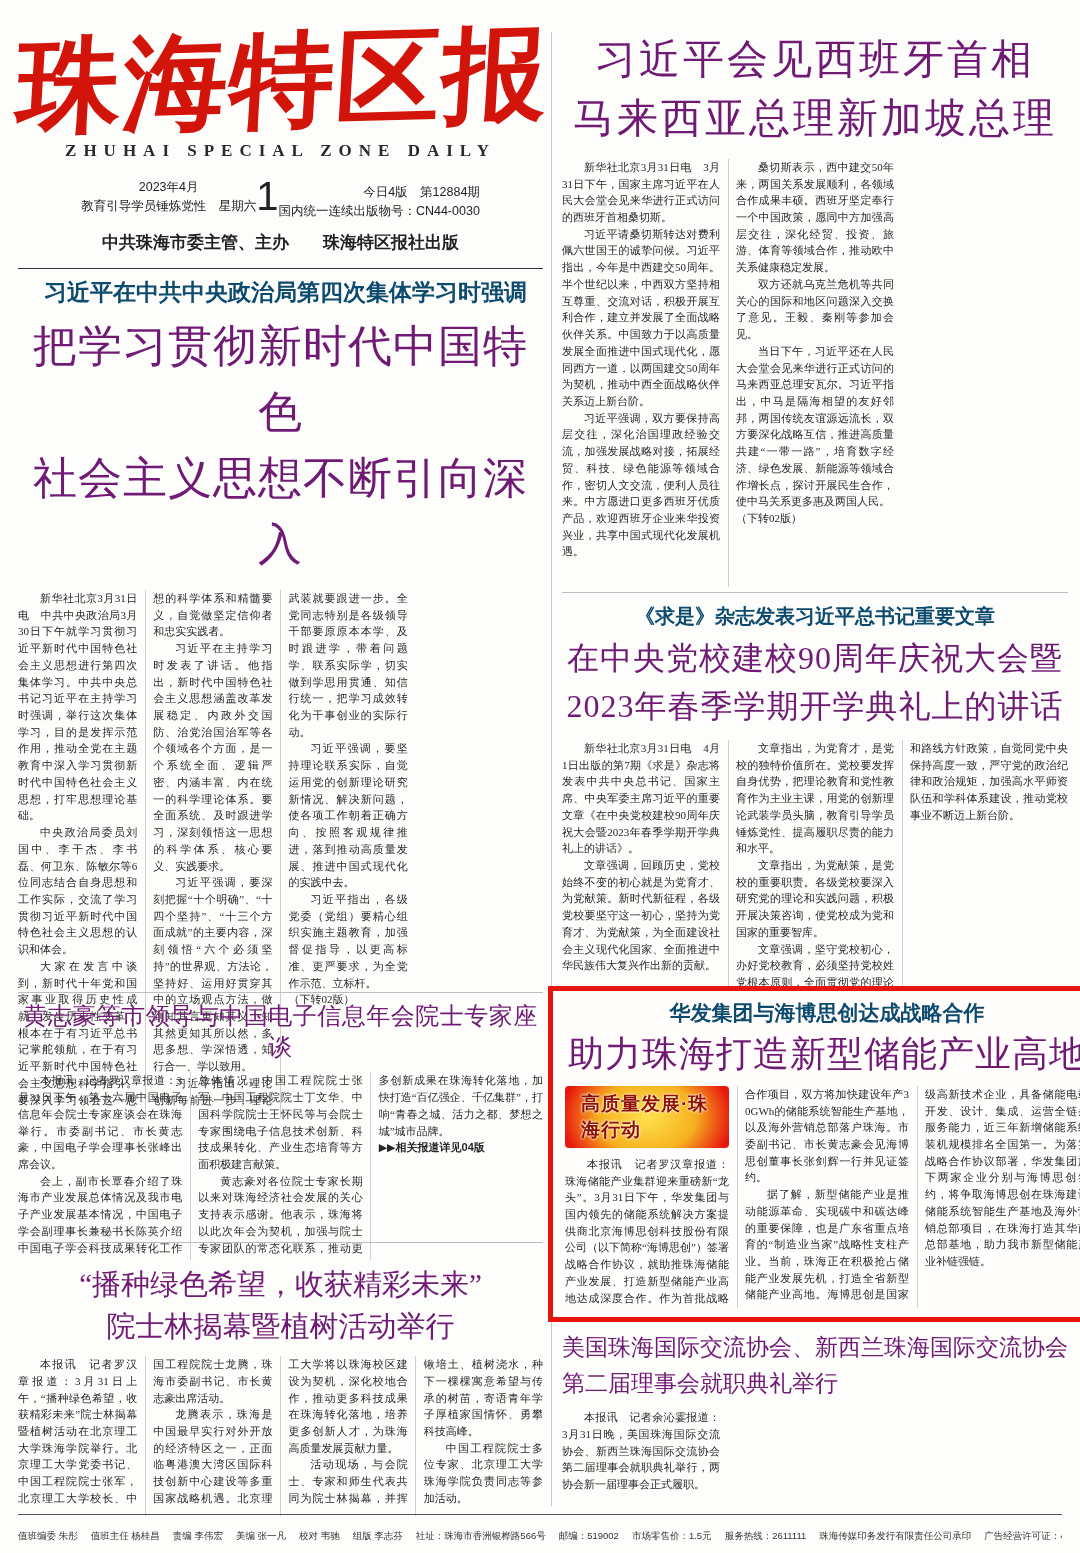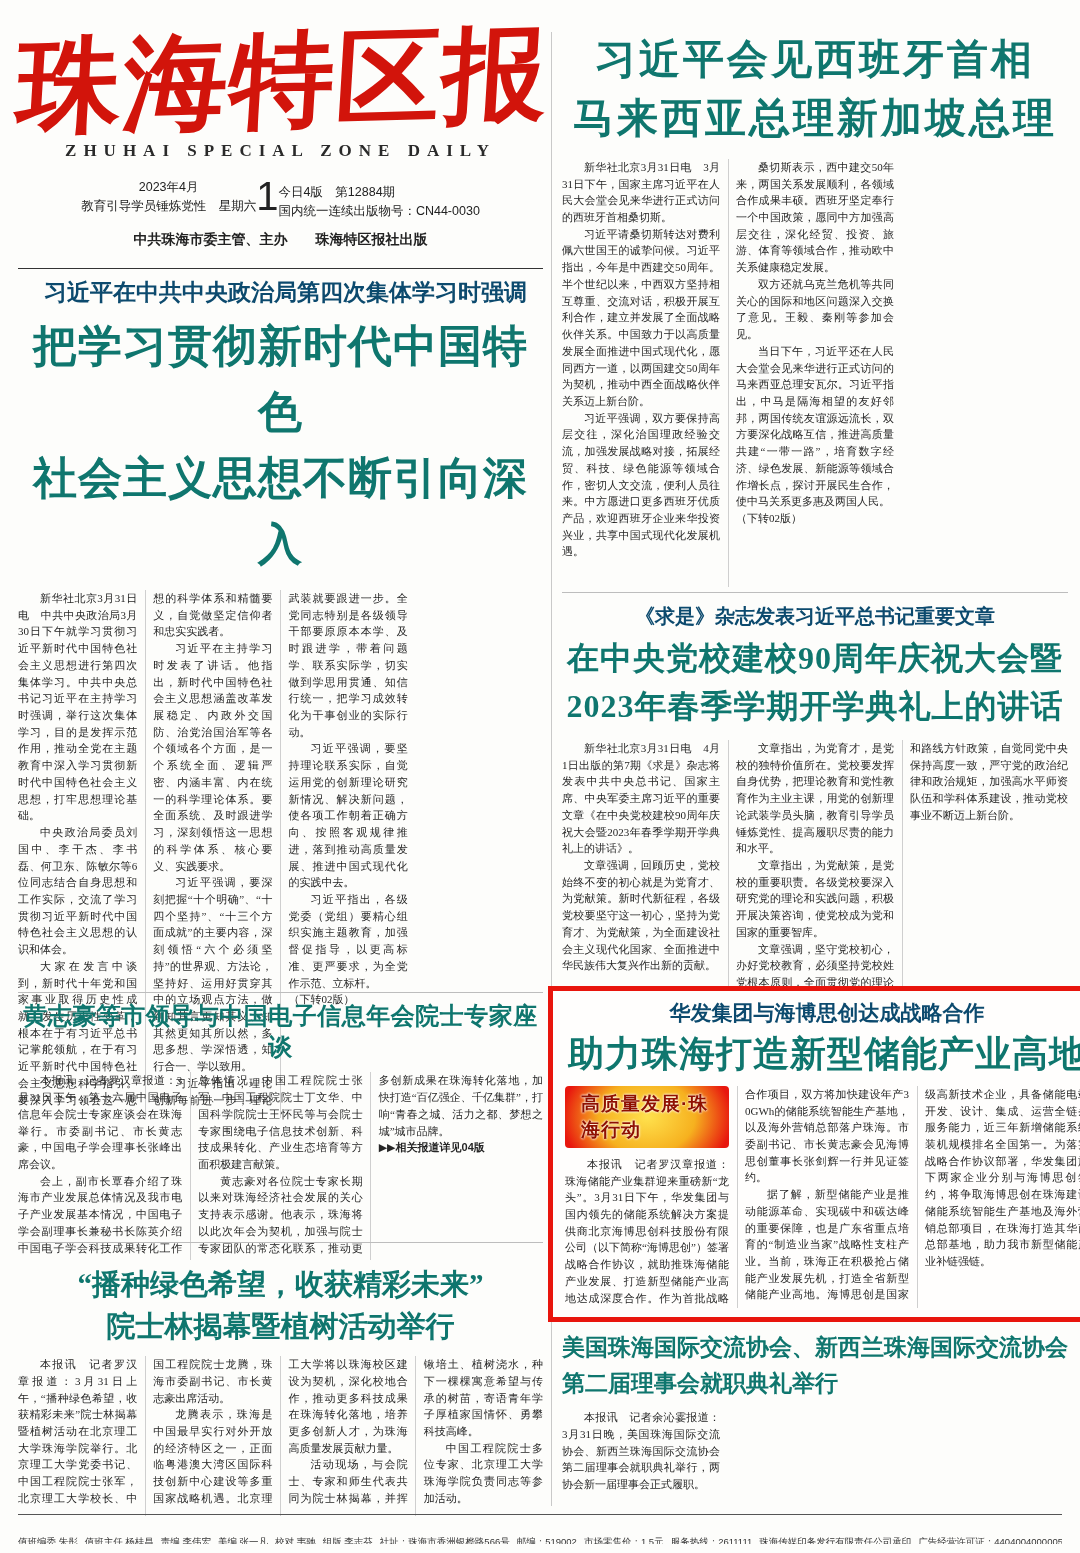--- a/index.html
+++ b/index.html
@@ -12,29 +12,29 @@
 
   
   .brand{font-size:104px;font-weight:bold;color:#d2140b;line-height:1.05;text-align:center;
          transform:skewX(-5deg) rotate(-1.5deg);letter-spacing:2px;white-space:nowrap;}
   .brand-en{margin-top:6px;text-align:center;font-size:17px;letter-spacing:7px;color:#2a2a2a;
             font-weight:bold;white-space:nowrap;}
   .date-row{display:flex;justify-content:center;align-items:center;margin-top:12px;}
   .date-left{text-align:center;font-size:12.5px;line-height:1.5;color:#222;
              font-family:"Liberation Sans","DejaVu Sans",sans-serif;}
   .day-num{font-size:40px;font-family:"Liberation Sans","DejaVu Sans",sans-serif;color:#222;}
-  .issue{font-size:12.5px;line-height:1.5;color:#222;text-align:left;
+  .issue{font-size:12.5px;line-height:1.5;color:#222;text-align:right;
          font-family:"Liberation Sans","DejaVu Sans",sans-serif;margin-top:10px;}
-  .organizer{margin-top:10px;text-align:center;font-size:14px;font-weight:bold;color:#222;
+  .organizer{margin-top:10px;text-align:center;font-size:17px;font-weight:bold;color:#222;
              font-family:"Liberation Sans","DejaVu Sans",sans-serif;}
 
   
   .kicker{font-family:"Liberation Sans","DejaVu Sans",sans-serif;font-weight:bold;color:#0c4a6e;
           text-align:center;}
-  .hl{font-weight:bold;color:#0f766e;text-align:center;line-height:1.3;}
+  .hl{font-weight:normal;color:#701a75;text-align:center;line-height:1.3;}
   .hl-topright{font-size:41px;letter-spacing:3px;line-height:1.45;}
   .hl-main{font-size:44px;letter-spacing:1px;line-height:1.5;margin-top:6px;}
   .kicker-main{font-size:23px;text-align:left;padding-left:26px;}
   .kicker-qiushi{font-size:20px;}
   .hl-qiushi{font-size:32px;letter-spacing:1px;line-height:1.5;margin-top:4px;}
   .hl-forum{font-size:24px;letter-spacing:0.5px;}
   .hl-trees{font-size:29px;line-height:1.45;}
   .hl-intl{font-size:23px;text-align:left;line-height:1.55;}
   .kicker-huafa{font-size:21px;}
   .hl-huafa{font-size:36px;letter-spacing:1px;margin-top:4px;}
@@ -54,21 +54,21 @@
   .tag{display:inline-block;margin:0 0 8px 0;padding:5px 16px;border-radius:4px;
        background:radial-gradient(ellipse 65% 130% at 50% 50%,#ffe14d 0%,#f6b11f 45%,#e8170e 80%);
        color:#8f1000;font-weight:bold;font-size:19px;letter-spacing:1px;
        text-shadow:0 0 2px #ffffff,0 0 3px #ffffff;
        font-family:"Liberation Sans","DejaVu Sans",sans-serif;}
 
   .topline{border-top:1.5px solid #333;}
   .grayline{border-top:1px solid #bdbdbd;}
 
   
-  .footer{border-top:1px solid #555;padding-top:21px;display:flex;gap:7px;white-space:nowrap;
+  .footer{border-top:1px solid #555;padding-top:15px;display:flex;gap:13px;white-space:nowrap;
           font-size:9.5px;color:#333;font-family:"Liberation Sans","DejaVu Sans",sans-serif;
           overflow:hidden;}
 </style>
 </head>
 <body>
 
 <div class="page">
 
   <div class="vrule"></div>
 

